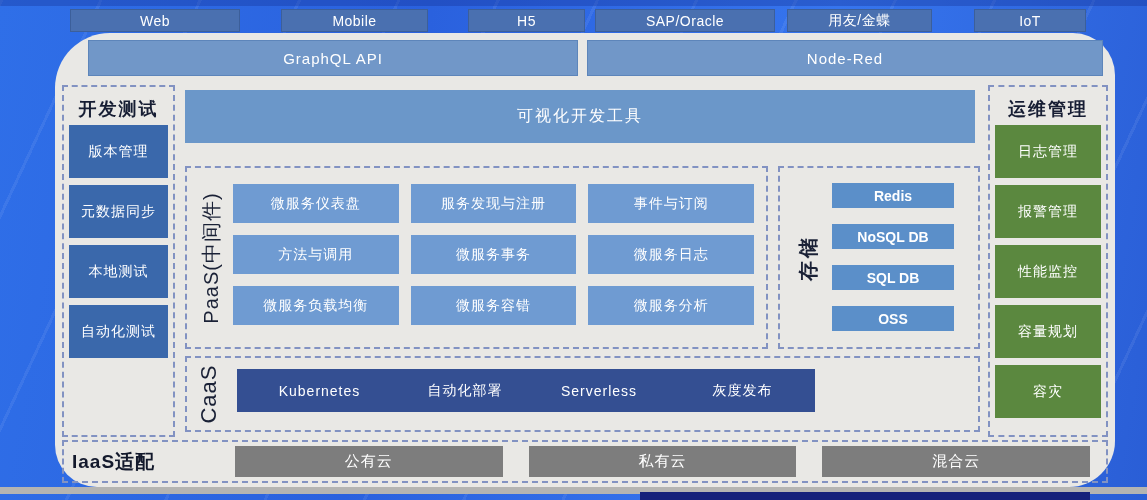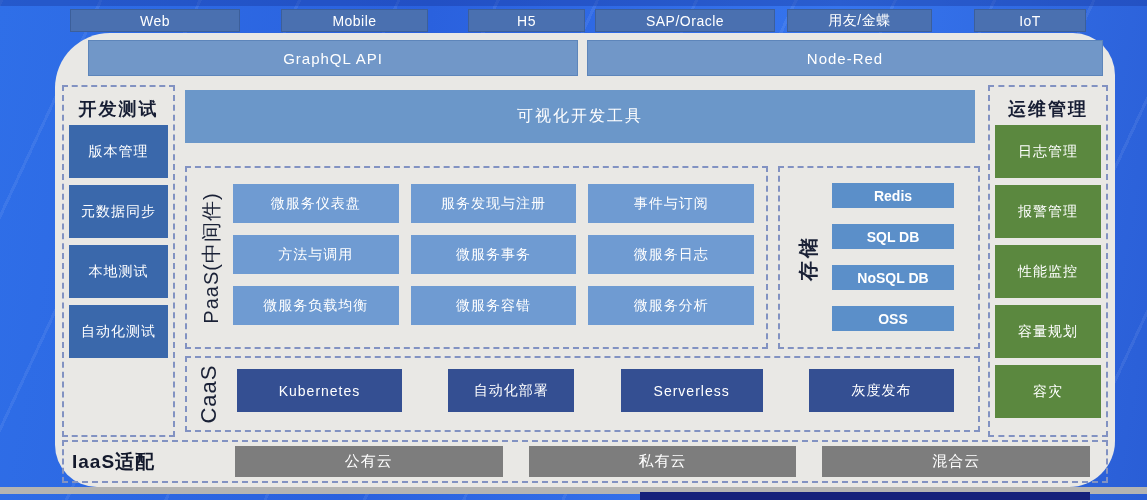--- a/index.html
+++ b/index.html
@@ -67,21 +67,21 @@
     display:flex; align-items:center; justify-content:center;
     color:#fff; font-size:14px; letter-spacing:1px; }
 
   .stor-items { position:absolute; left:52px; top:15px; width:122px;
     display:flex; flex-direction:column; gap:16px; }
   .stor-box { height:25px; background:#5b8fc9;
     display:flex; align-items:center; justify-content:center;
     color:#fff; font-size:14px; font-weight:700; }
 
   .caas-items { position:absolute; left:50px; top:11px; width:717px; height:43px;
-    display:flex; justify-content:space-between; }
+    display:flex; }
   .caas-box { height:43px; background:#344f92;
     display:flex; align-items:center; justify-content:center;
     color:#fff; font-size:14px; letter-spacing:1px; }
 
   .iaas-row { display:flex; align-items:center; padding:0 16px 0 8px; }
   .iaas-title { width:120px; font-size:19px; font-weight:700; color:#13192c; letter-spacing:1px; }
   .iaas-boxes { flex:1; display:flex; gap:26px; }
   .iaas-box { flex:1; height:31px; background:#7d7d7d;
     display:flex; align-items:center; justify-content:center;
     color:#fff; font-size:15px; letter-spacing:1px; }
@@ -149,22 +149,22 @@
       <div class="paas-box">微服务负载均衡</div>
       <div class="paas-box">微服务容错</div>
       <div class="paas-box">微服务分析</div>
     </div>
   </div>
 
   <div class="dashed" style="left:778px;top:166px;width:202px;height:183px;">
     <div class="rot-label" style="left:28px;font-size:20px;font-weight:600;letter-spacing:3px;">存储</div>
     <div class="stor-items">
       <div class="stor-box">Redis</div>
+      <div class="stor-box">NoSQL DB</div>
       <div class="stor-box">SQL DB</div>
-      <div class="stor-box">NoSQL DB</div>
       <div class="stor-box">OSS</div>
     </div>
   </div>
 
   <div class="dashed" style="left:185px;top:356px;width:795px;height:76px;">
     <div class="rot-label" style="left:22px;font-size:22px;letter-spacing:1px;">CaaS</div>
     <div class="caas-items">
       <div class="caas-box" style="width:165px;">Kubernetes</div>
       <div class="caas-box" style="width:126px;">自动化部署</div>
       <div class="caas-box" style="width:142px;">Serverless</div>

